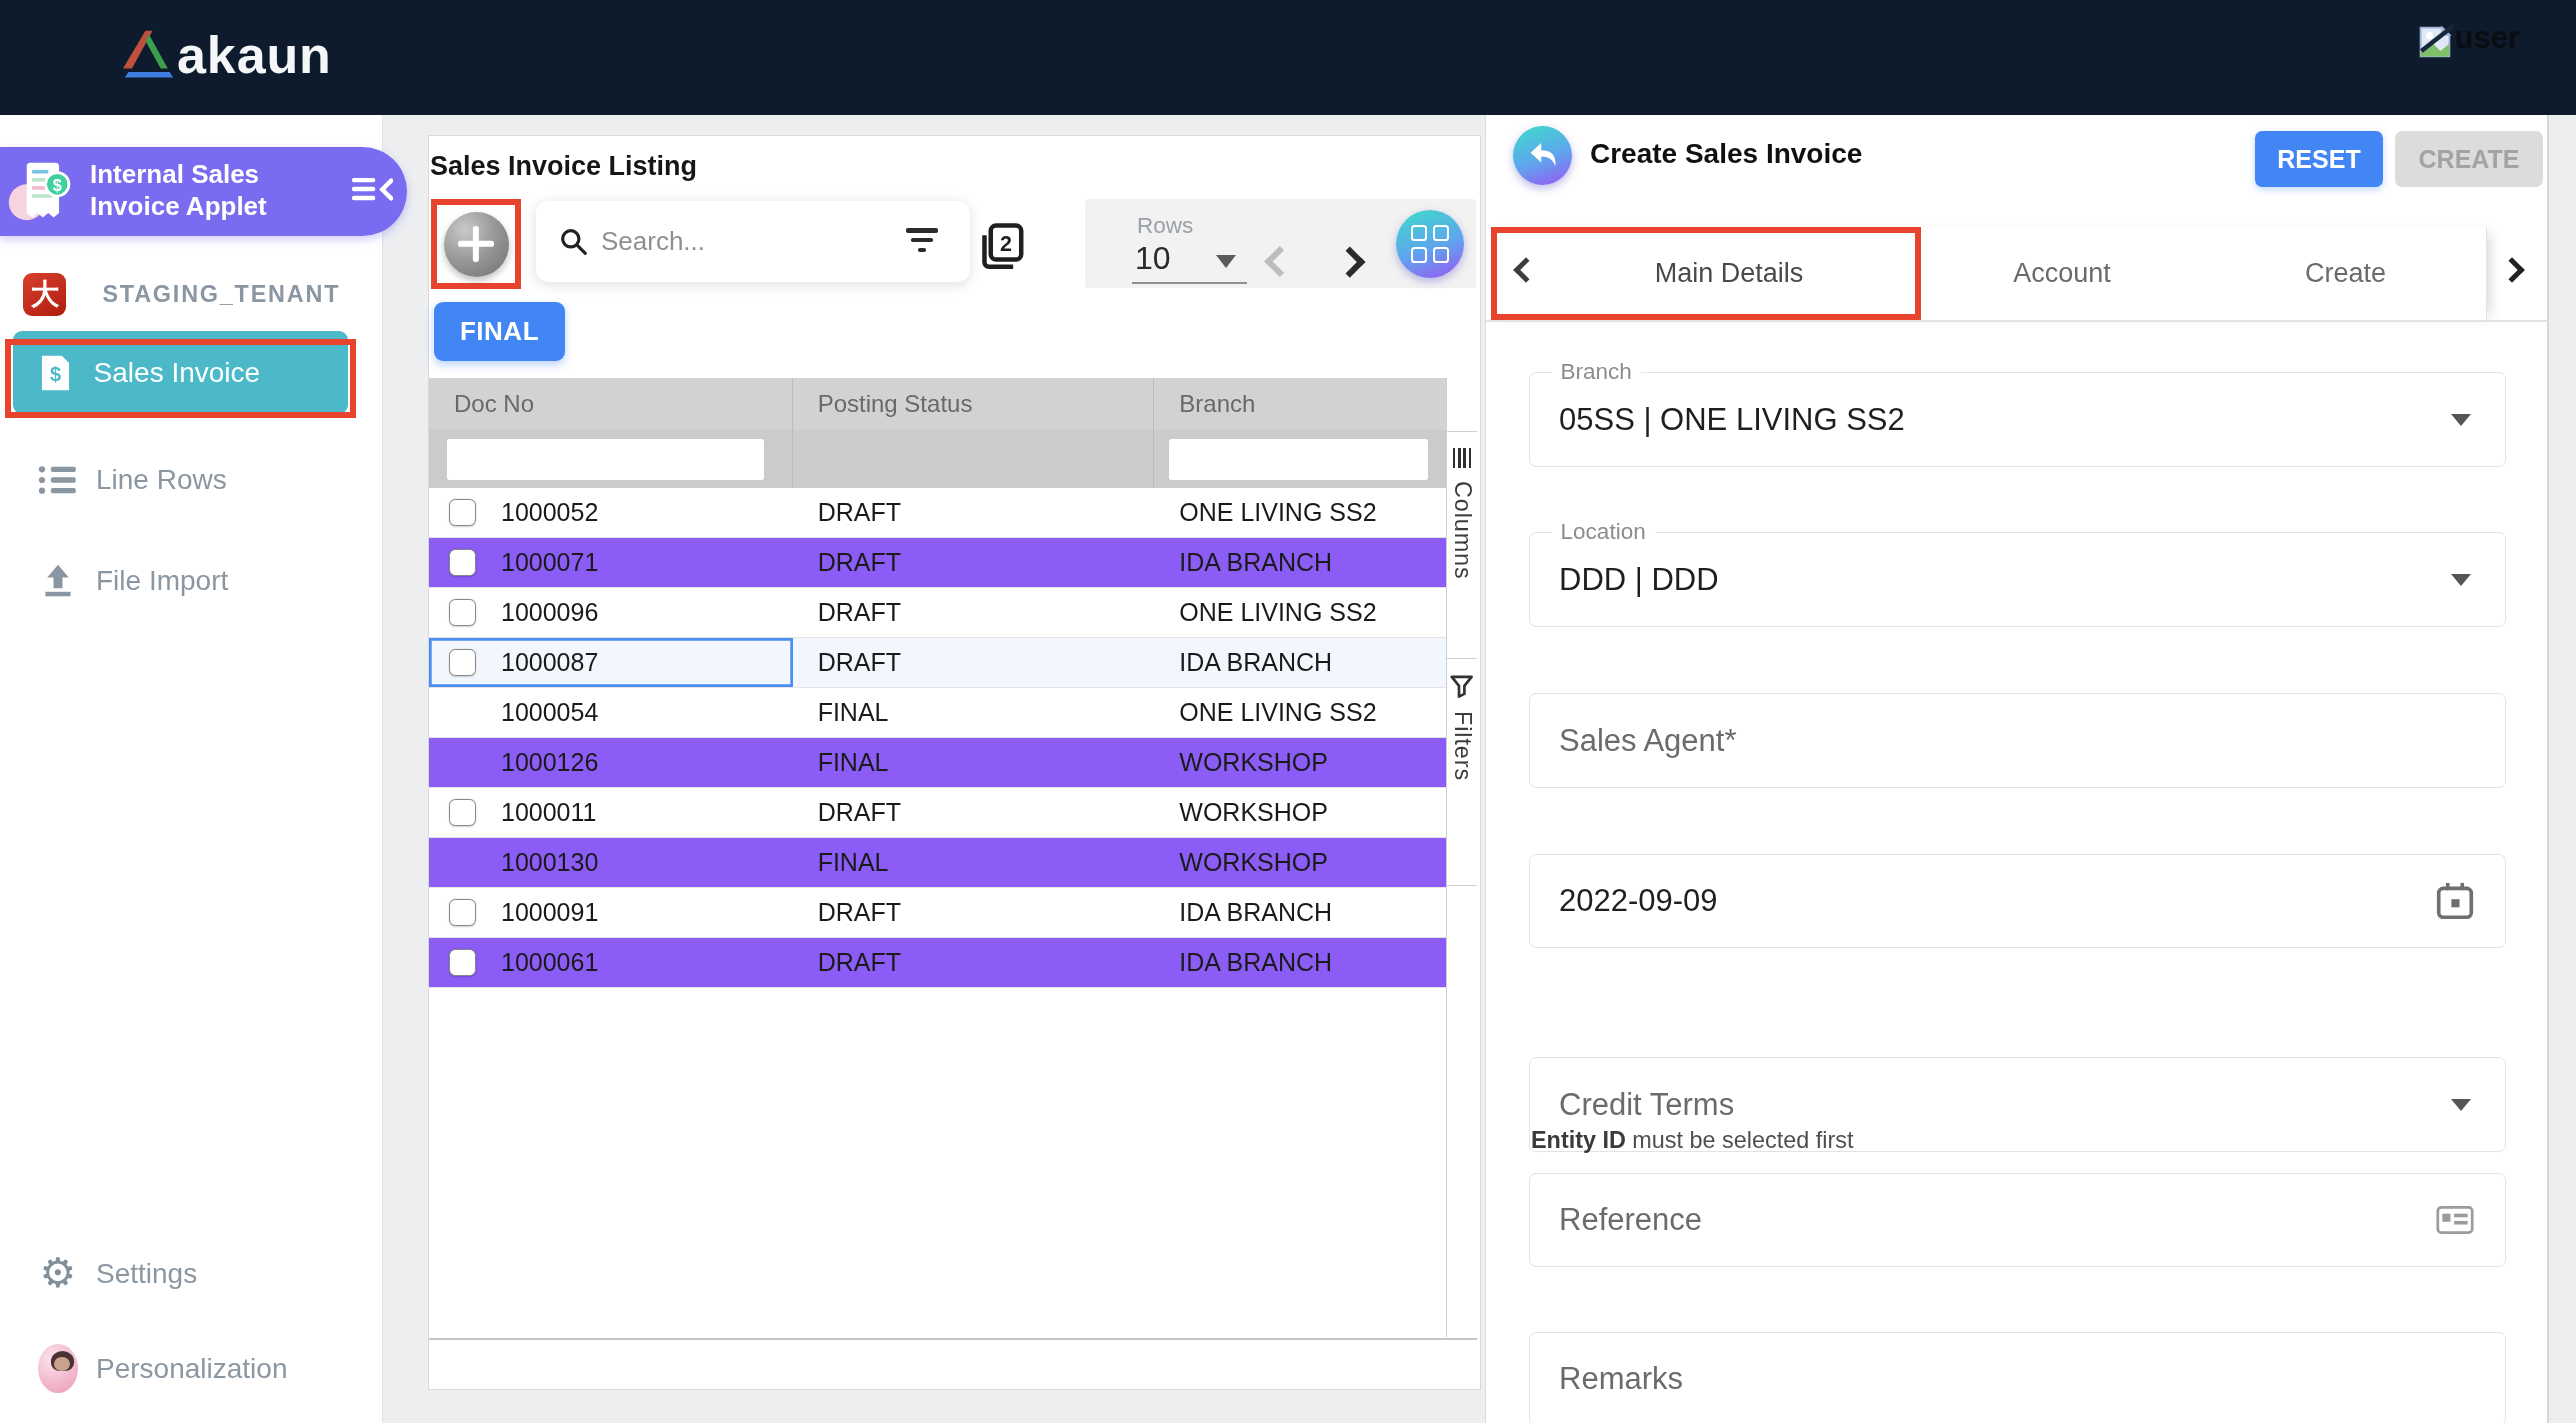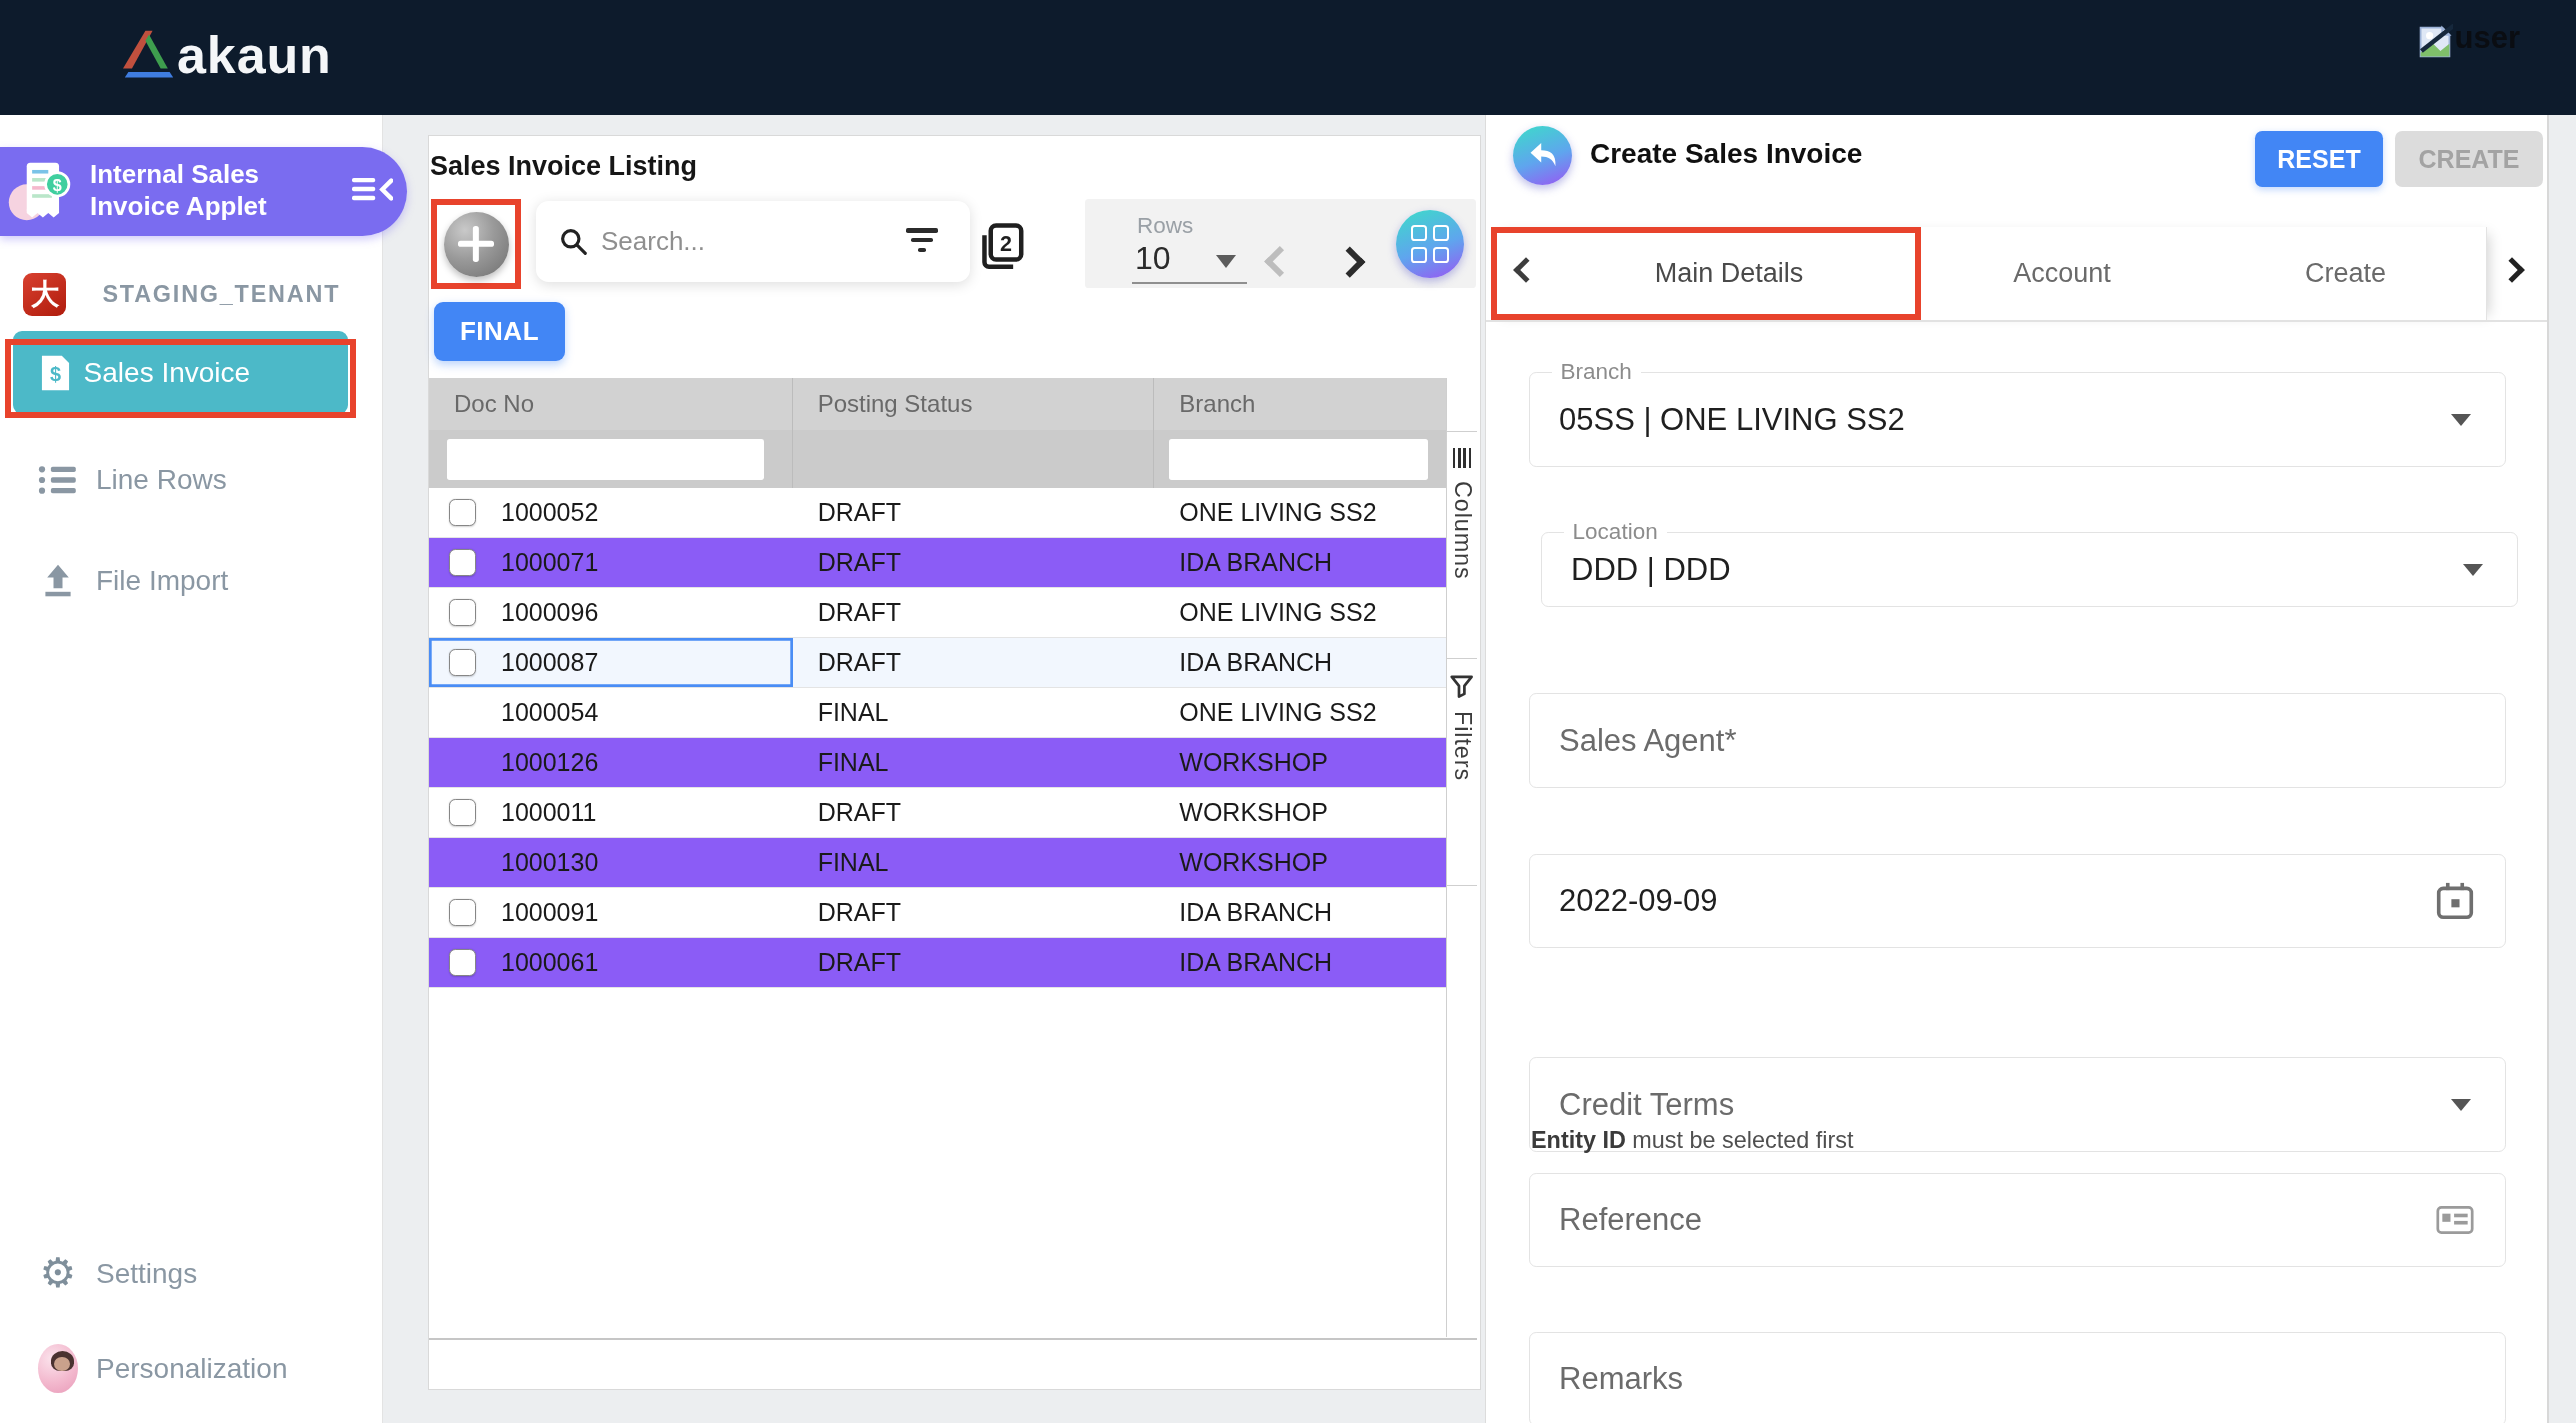--- a/index.html
+++ b/index.html
@@ -19,21 +19,21 @@
   .applet-pill { position:absolute; left:0; top:31.5px; width:407px; height:89px; background:#7a6cf0; border-radius:0 45px 45px 0; display:flex; align-items:center; box-shadow:0 3.6px 9px rgba(122,108,240,.35); z-index:5; }
   .applet-icon { position:absolute; left:7.2px; top:12.6px; }
   .applet-title { position:absolute; left:90px; top:12.6px; color:#ffffff; font-size:26px; line-height:31.5px; font-weight:700; }
   .collapse-btn { position:absolute; right:12.6px; top:25px; width:43px; height:38px; background:transparent; border:none; cursor:pointer; }
   .tenant { position:absolute; left:23.4px; top:158px; display:flex; align-items:center; gap:36px; }
   .tenant-icon { width:43px; height:43px; border-radius:9px; background:linear-gradient(145deg,#d8402f,#b01c0d); color:#fff; font-size:29px; font-weight:700; display:flex; align-items:center; justify-content:center; }
   .tenant-label { color:#8a97a3; font-size:23.4px; font-weight:700; letter-spacing:1.8px; }
 
   .si-item { position:absolute; left:12.6px; top:216px; width:335px; height:83px; background:#4cb9c8; border-radius:9px; display:flex; align-items:center; }
   .si-item .si-doc { margin-left:27px; }
-  .si-label { color:#ffffff; font-size:28px; font-weight:500; margin-left:13px; }
+  .si-label { color:#ffffff; font-size:28px; font-weight:500; margin-left:23px; }
   .si-highlight { position:absolute; left:5.4px; top:224px; width:351px; height:79px; border:6.3px solid #e8432c; pointer-events:none; z-index:6; }
 
   .nav-item { position:absolute; left:0; width:383px; height:63px; display:flex; align-items:center; cursor:pointer; }
   .nav-item .ni-icon { width:40px; margin-left:38px; display:flex; justify-content:center; }
   .nav-item .ni-label { color:#8a97a3; font-size:28px; margin-left:18px; }
   .ni-line-items { top:333px; }
   .ni-file-import { top:434px; }
   .ni-settings { top:1127px; }
   .ni-personalization { top:1222px; }
   .gear-glyph { font-family:"DejaVu Sans",sans-serif; font-size:41px; color:#7f8f9b; line-height:41px; }
@@ -126,21 +126,21 @@
   .tab-chev-l { left:31px; transform:rotate(-135deg); }
   .tab-chev-r { left:1017px; transform:rotate(45deg); border-color:#222; }
   .tab-highlight { position:absolute; left:5.4px; top:0; width:430px; height:93px; border:6.3px solid #e8432c; pointer-events:none; z-index:5; }
 
   .field { position:absolute; left:43px; width:977px; border:1.8px solid #e3e3e3; border-radius:7.2px; background:#fff; }
   .field .legend { position:absolute; top:-14.4px; left:21.6px; background:#fff; padding:0 9px; font-size:22.5px; color:#8c8c8c; }
   .field .value { position:absolute; left:29px; top:50%; transform:translateY(-50%); font-size:31px; color:#1f1f1f; }
   .field .value.ph { color:#6b6b6b; }
   .field .caret { position:absolute; right:34px; top:50%; margin-top:-5.4px; width:0; height:0; border-left:10px solid transparent; border-right:10px solid transparent; border-top:12.6px solid #555; }
   .f-branch { top:257px; height:95px; }
-  .f-location { top:417px; height:75px;margin-left:12px; }
+  .f-location { top:417px; height:95px; }
   .f-agent { top:578px; height:95px; }
   .f-date { top:739px; height:94px; }
   .f-credit { top:942px; height:95px; }
   .f-reference { top:1058px; height:94px; }
   .f-remarks { top:1217px; height:94px; }
   .field .r-ico { position:absolute; right:31px; top:50%; transform:translateY(-50%); }
   .helper { position:absolute; left:45px; top:1012px; font-size:23.4px; color:#4f4f4f; }
   .helper b { color:#3b3b3b; }
 </style>
 </head>

